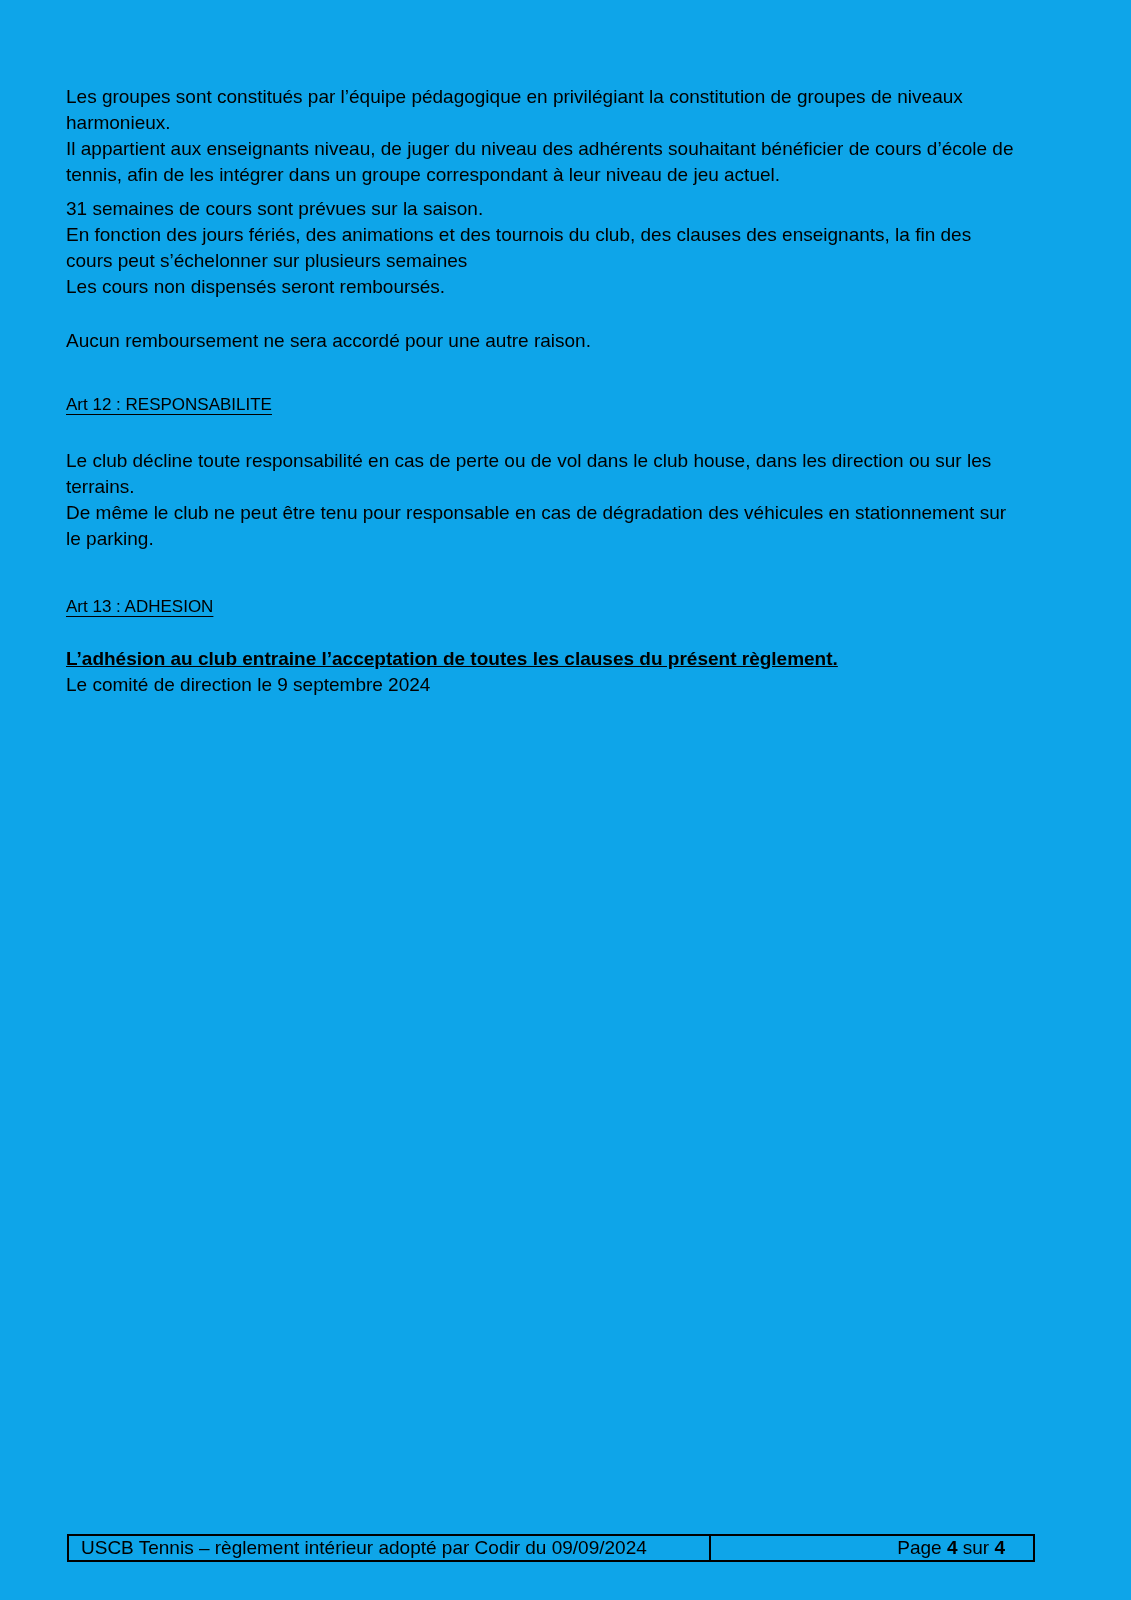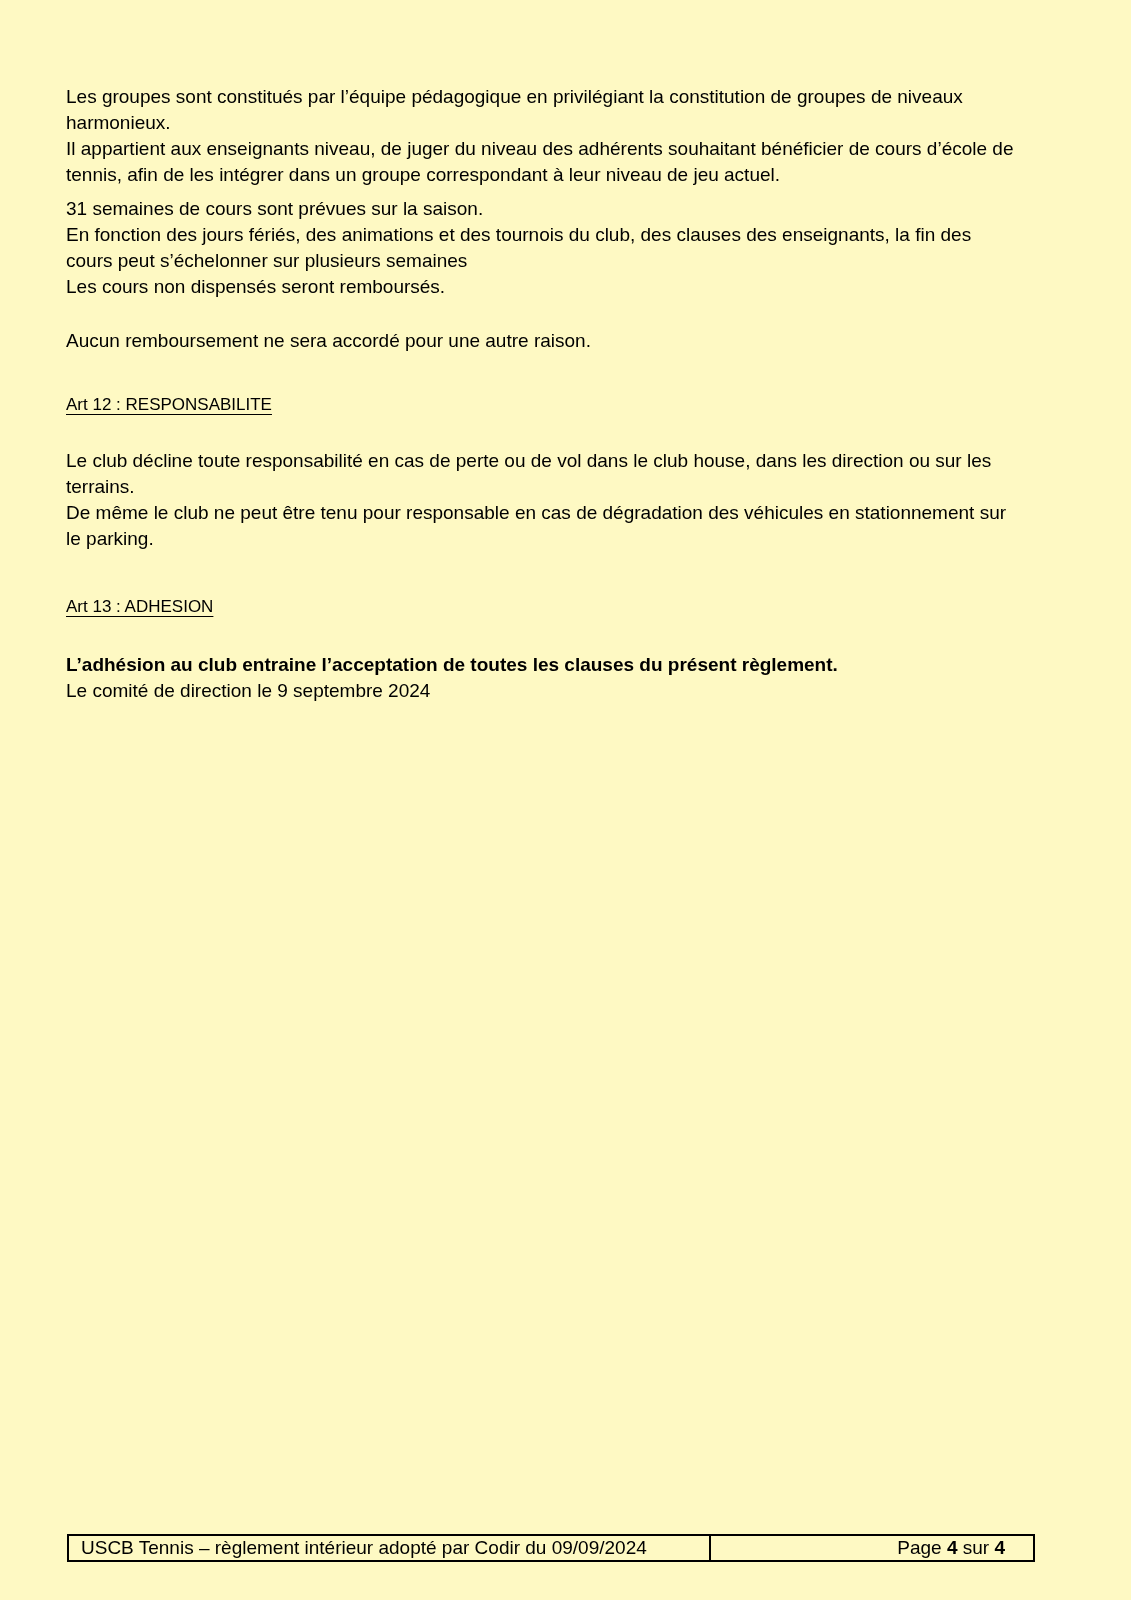--- a/index.html
+++ b/index.html
@@ -1,21 +1,21 @@
 <!DOCTYPE html>
 <html><head>
 <meta charset="utf-8">
 <style>
   * { margin: 0; padding: 0; box-sizing: border-box; }
   html, body { background: #ffffff; }
   .page {
     position: relative;
     width: 1131px;
     height: 1600px;
-    background: #fef9c3;
+    background: #0ea5e9;
     font-family: "Liberation Sans", sans-serif;
     color: #000000;
     overflow: hidden;
   }
   .content {
     position: absolute;
     left: 66px;
     top: 84px;
     width: 956px;
     font-size: 19px;
@@ -27,21 +27,21 @@
   .art-heading {
     font-size: 17px;
     line-height: 30px;
     text-decoration: underline;
     text-underline-offset: 4px;
     font-weight: 400;
   }
   .heading-12      { margin-top: 36px; }
   .block-art12     { margin-top: 28px; }
   .heading-13      { margin-top: 40px; }
-  .block-art13     { margin-top: 30px; font-weight: 700; }
+  .block-art13     { margin-top: 24px; font-weight: 700; text-decoration: underline; }
   .signature       { margin-top: 58px; }
   .footer-table {
     position: absolute;
     left: 67px;
     top: 1534px;
     width: 968px;
     height: 28px;
     border: 2px solid #000000;
     display: flex;
     align-items: stretch;

